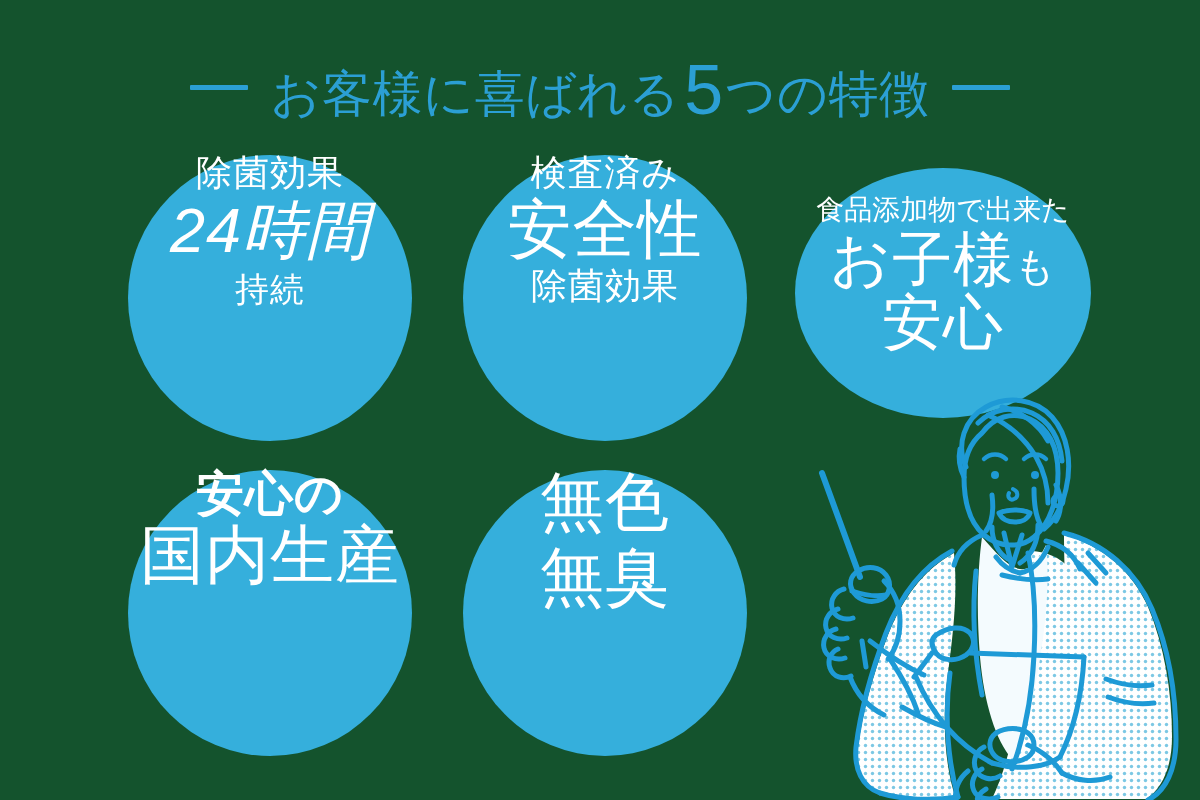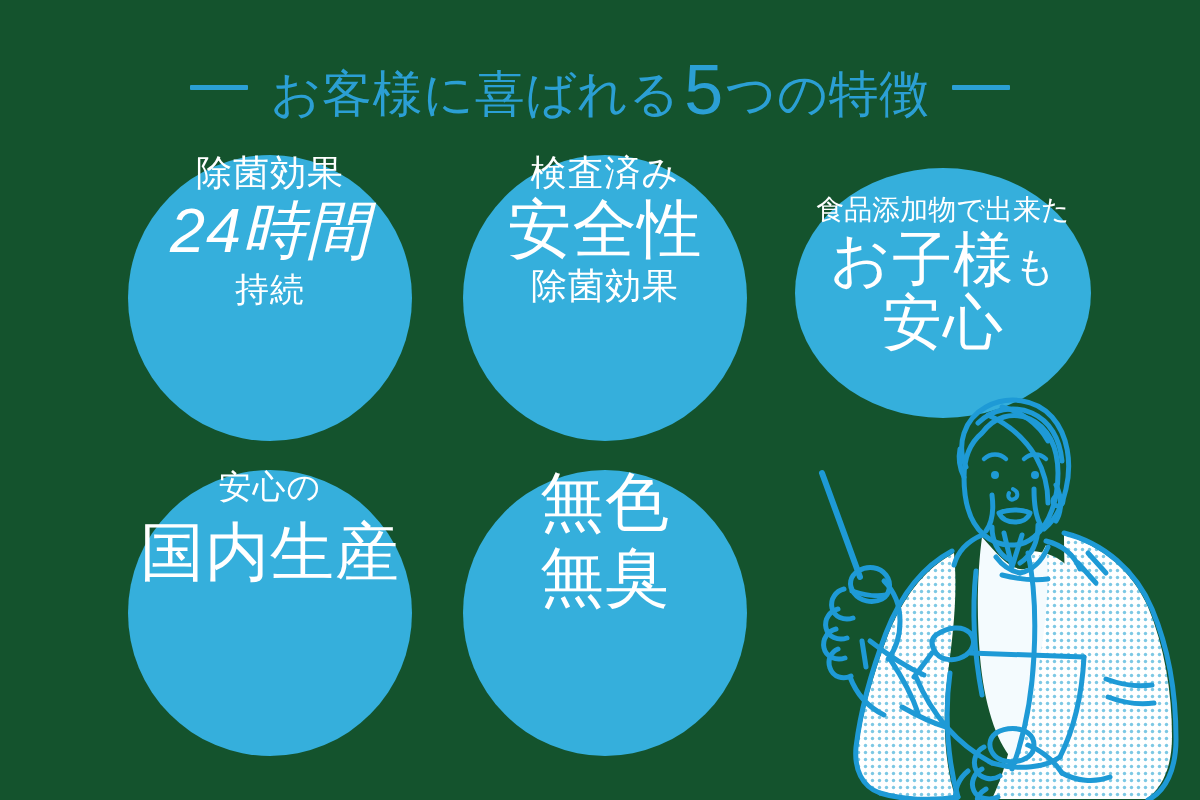--- a/index.html
+++ b/index.html
@@ -108,21 +108,21 @@
   
   #circle-3 { left: 795px; top: 168px; width: 296px; height: 250px;
               justify-content: flex-start; padding-top: 28px; }
   #circle-3 .line-sm { font-size: 28px; margin-bottom: 4px; letter-spacing: 0px; }
   #circle-3 .line-lg { font-size: 60px; text-align: center; }
   #circle-3 .line-lg .suffix-small { font-size: 40px; }
   #circle-3 .line-md { font-size: 60px; margin-top: 2px; }
 
   
   #circle-4 { left: 128px; top: 470px; width: 284px; height: 286px; }
-  #circle-4 .line-sm { font-size: 33px; margin-bottom: 16px; }
+  #circle-4 .line-sm { font-size: 48px; margin-bottom: 4px; font-weight: bold; }
   #circle-4 .line-lg { font-size: 64px; }
 
   
   #circle-5 { left: 463px; top: 470px; width: 284px; height: 286px; }
   #circle-5 .line-lg { font-size: 64px; }
   #circle-5 .line-lg.second { margin-top: 10px; }
 
   
   #illustration {
     position: absolute;

